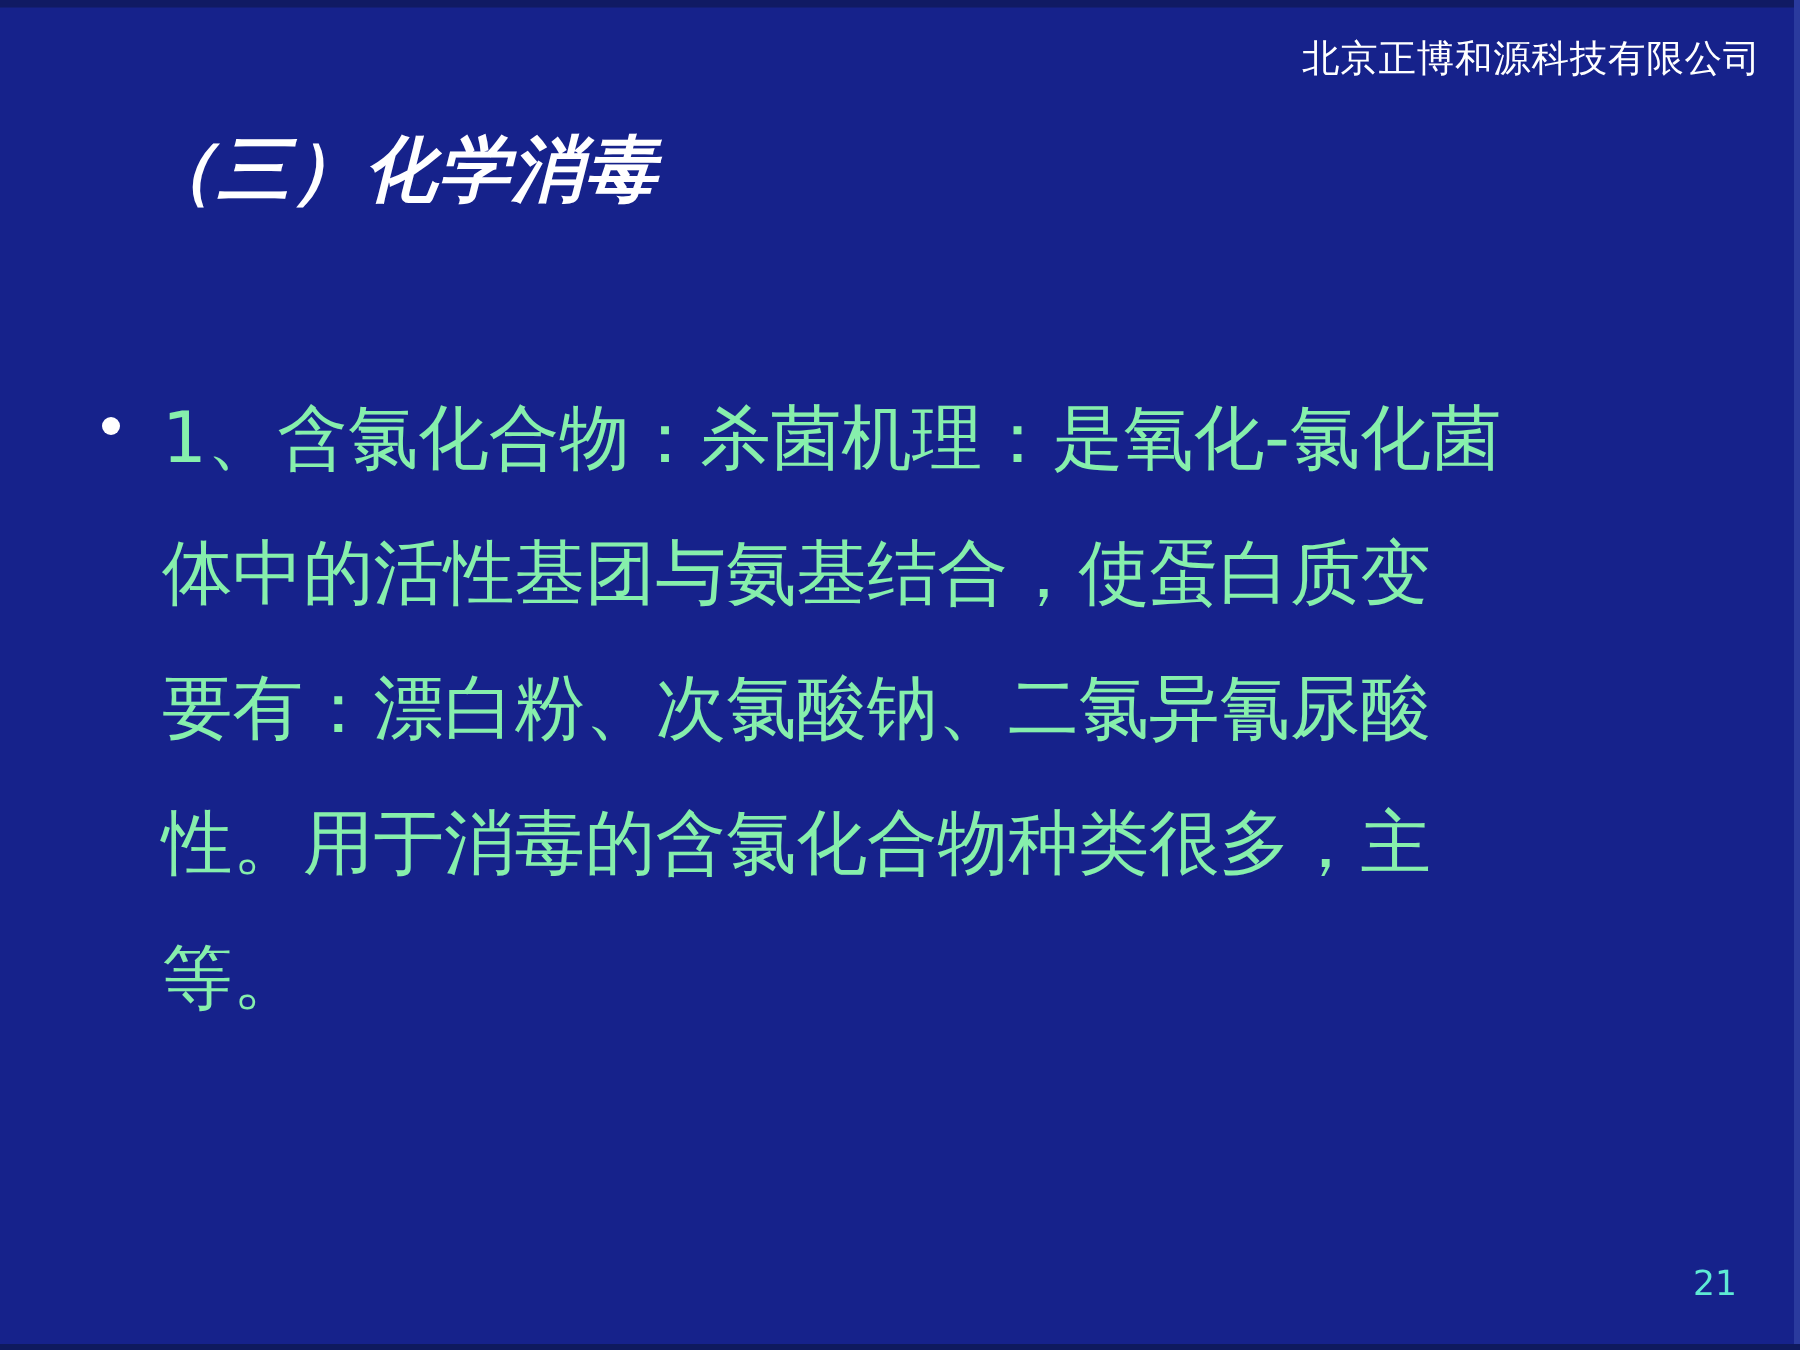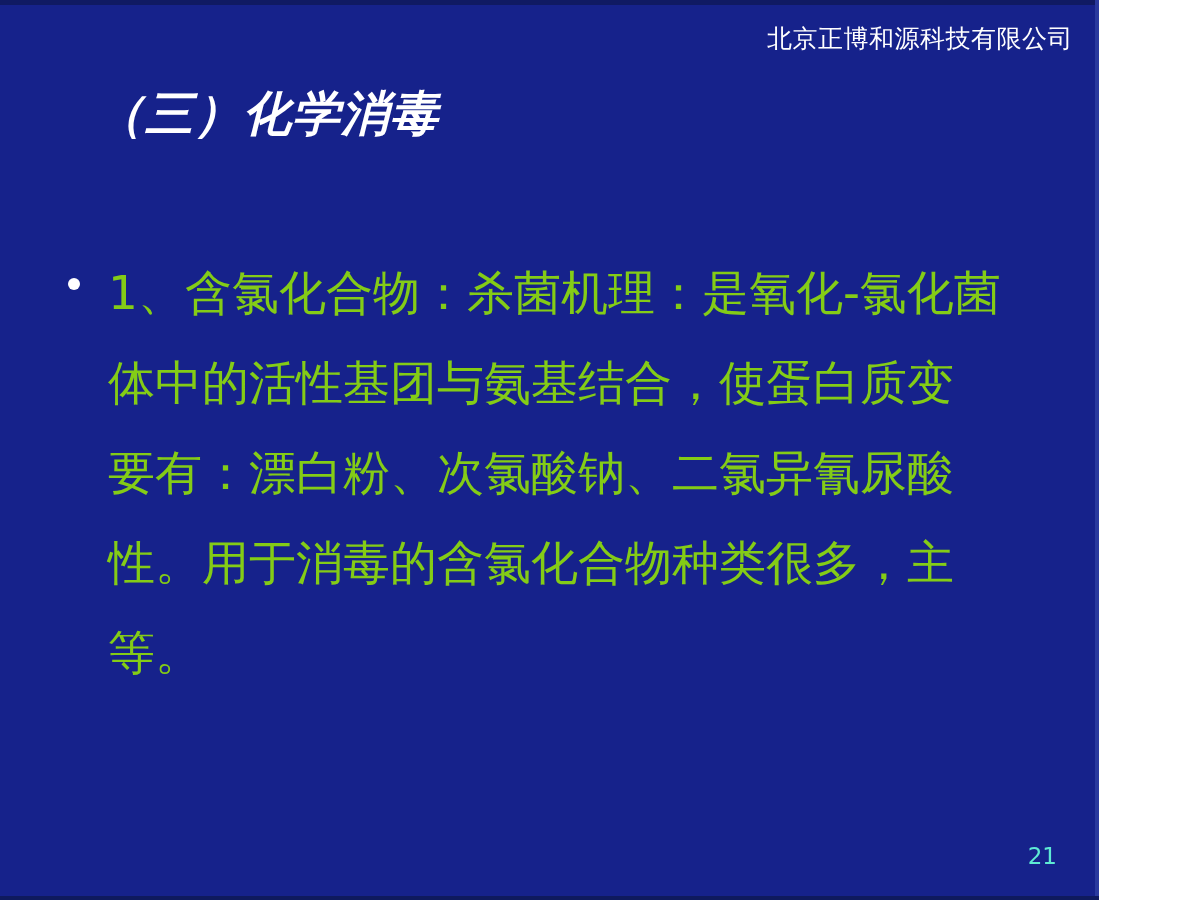--- a/index.html
+++ b/index.html
@@ -3,21 +3,21 @@
 <meta charset="utf-8">
 <style>
   html, body {
     margin: 0;
     padding: 0;
     background: #ffffff;
   }
 
   .slide {
     position: relative;
-    width: 1099px;
+    width: 1200px;
     height: 900px;
     background: #16228b;
     overflow: hidden;
     font-family: "DejaVu Sans", "Liberation Sans", sans-serif;
     -webkit-font-smoothing: antialiased;
   }
 
   
   .edge-top {
     position: absolute;
@@ -91,21 +91,21 @@
     border-radius: 50%;
     background: #ffffff;
   }
 
   .body-lines {
     margin: 0;
     padding: 0 0 0 46px;
   }
 
   .body-line {
-    color: #84cc16;
+    color: #86efac;
     font-size: 47px;
     line-height: 90px;
     height: 90px;
     letter-spacing: 0px;
     white-space: nowrap;
   }
 
   .body-line.first {
     padding-left: 0;
   }

